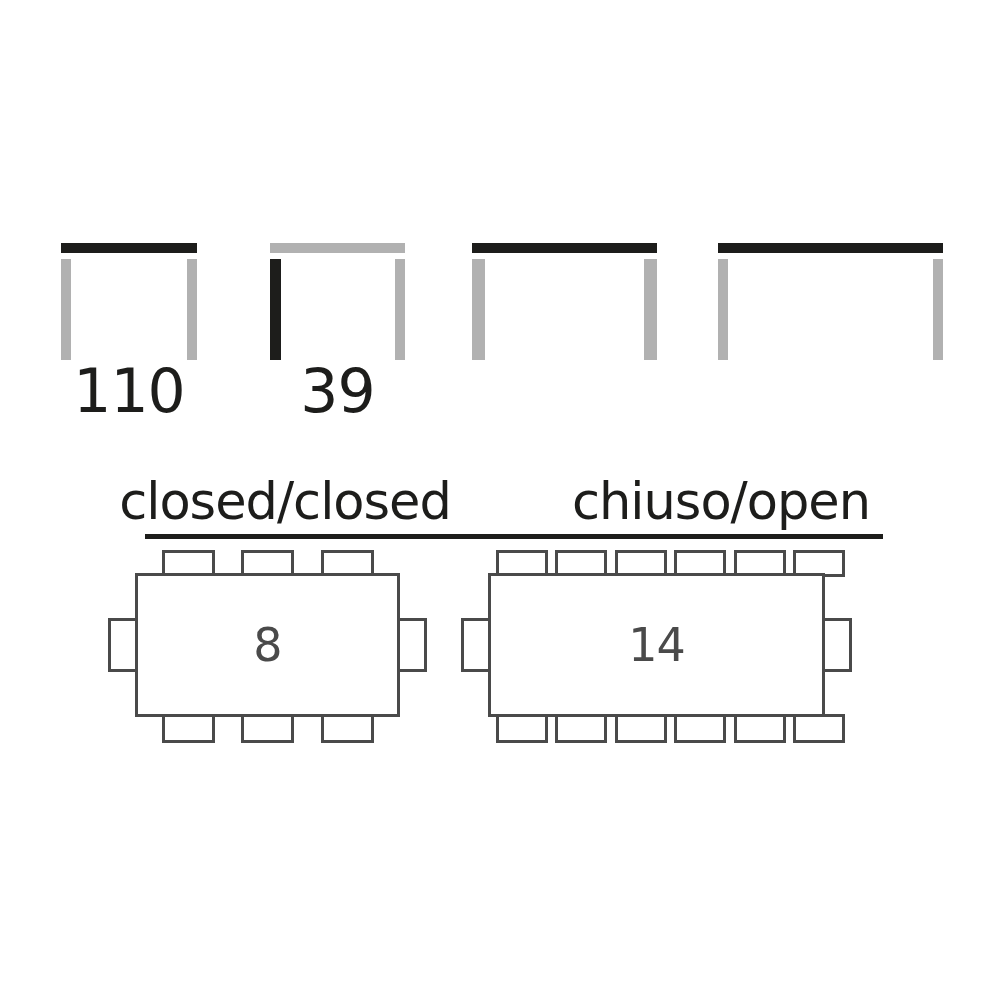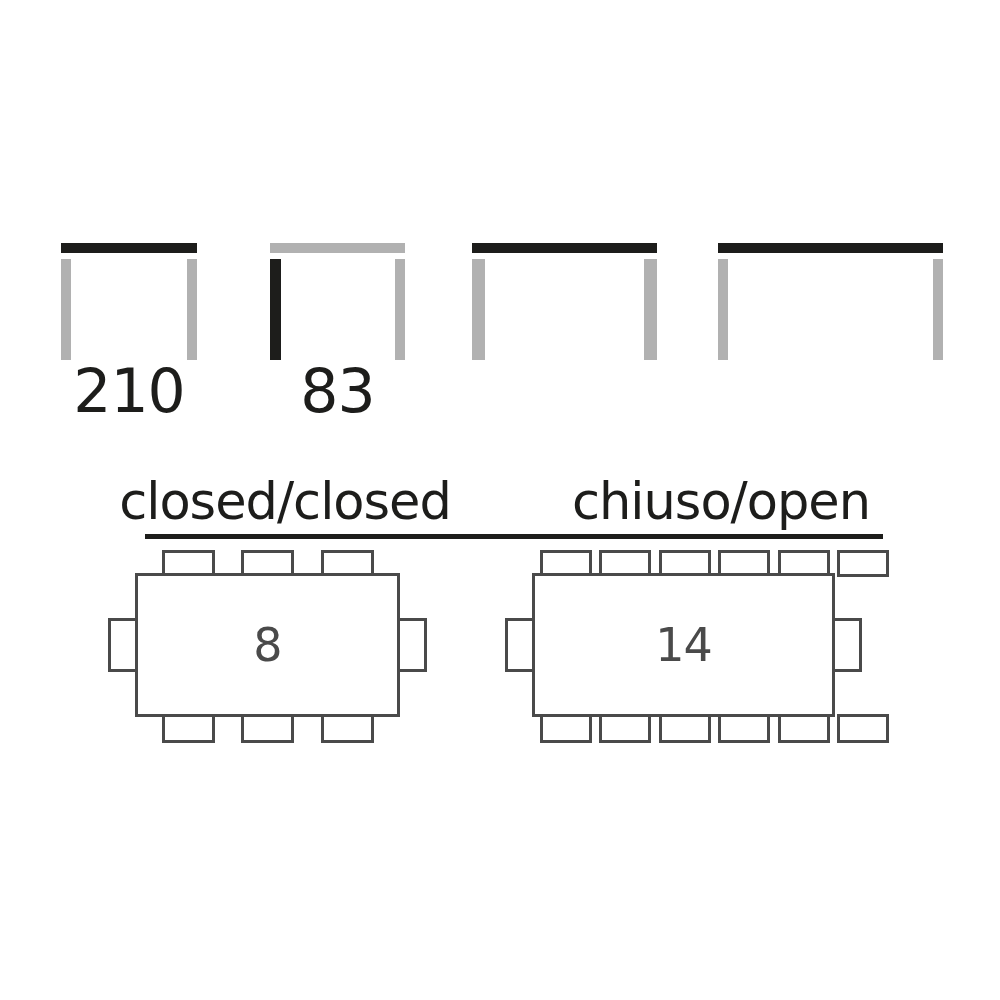--- a/index.html
+++ b/index.html
@@ -32,21 +32,21 @@
   .plan-header{
     position:absolute;top:474px;width:420px;text-align:center;
     font-size:51px;line-height:56px;color:#1d1d1b;letter-spacing:-1px;
   }
   #header-closed{left:75px;}
   #header-open{left:511px;}
   #divider{position:absolute;left:145px;top:534px;width:738px;height:5px;background:#1d1d1b;}
   
   .plan{position:absolute;top:573px;height:144px;}
   #plan-closed{left:135px;width:265px;}
-  #plan-open{left:532px;width:303px;}
+  #plan-open{left:488px;width:337px;}
   .chairs{position:absolute;inset:0;z-index:0;}
   .chair{
     position:absolute;box-sizing:border-box;
     border:3px solid #4a4a4a;background:#ffffff;
   }
   .table-top{
     position:absolute;inset:0;z-index:1;box-sizing:border-box;
     border:3px solid #4a4a4a;background:#ffffff;
     display:flex;align-items:center;justify-content:center;
   }
@@ -54,28 +54,28 @@
     font-size:46px;color:#4a4a4a;letter-spacing:-1px;
   }
 </style>
 </head>
 <body>
 
 <div class="sv" id="sv1">
   <div class="bar" style="background: rgb(29, 29, 27);"></div>
   <div class="leg leg-l" style="background: rgb(177, 177, 177);"></div>
   <div class="leg leg-r" style="background: rgb(177, 177, 177);"></div>
-  <div class="dim">210</div>
+  <div class="dim">110</div>
 </div>
 
 <div class="sv" id="sv2">
   <div class="bar" style="background: rgb(177, 177, 177);"></div>
   <div class="leg leg-l" style="background: rgb(29, 29, 27);"></div>
   <div class="leg leg-r" style="background: rgb(177, 177, 177);"></div>
-  <div class="dim">83</div>
+  <div class="dim">39</div>
 </div>
 
 <div class="sv" id="sv3">
   <div class="bar" style="background: rgb(29, 29, 27);"></div>
   <div class="leg leg-l" style="background: rgb(177, 177, 177);"></div>
   <div class="leg leg-r" style="background: rgb(177, 177, 177);"></div>
 </div>
 
 <div class="sv" id="sv4">
   <div class="bar" style="background: rgb(29, 29, 27);"></div>

